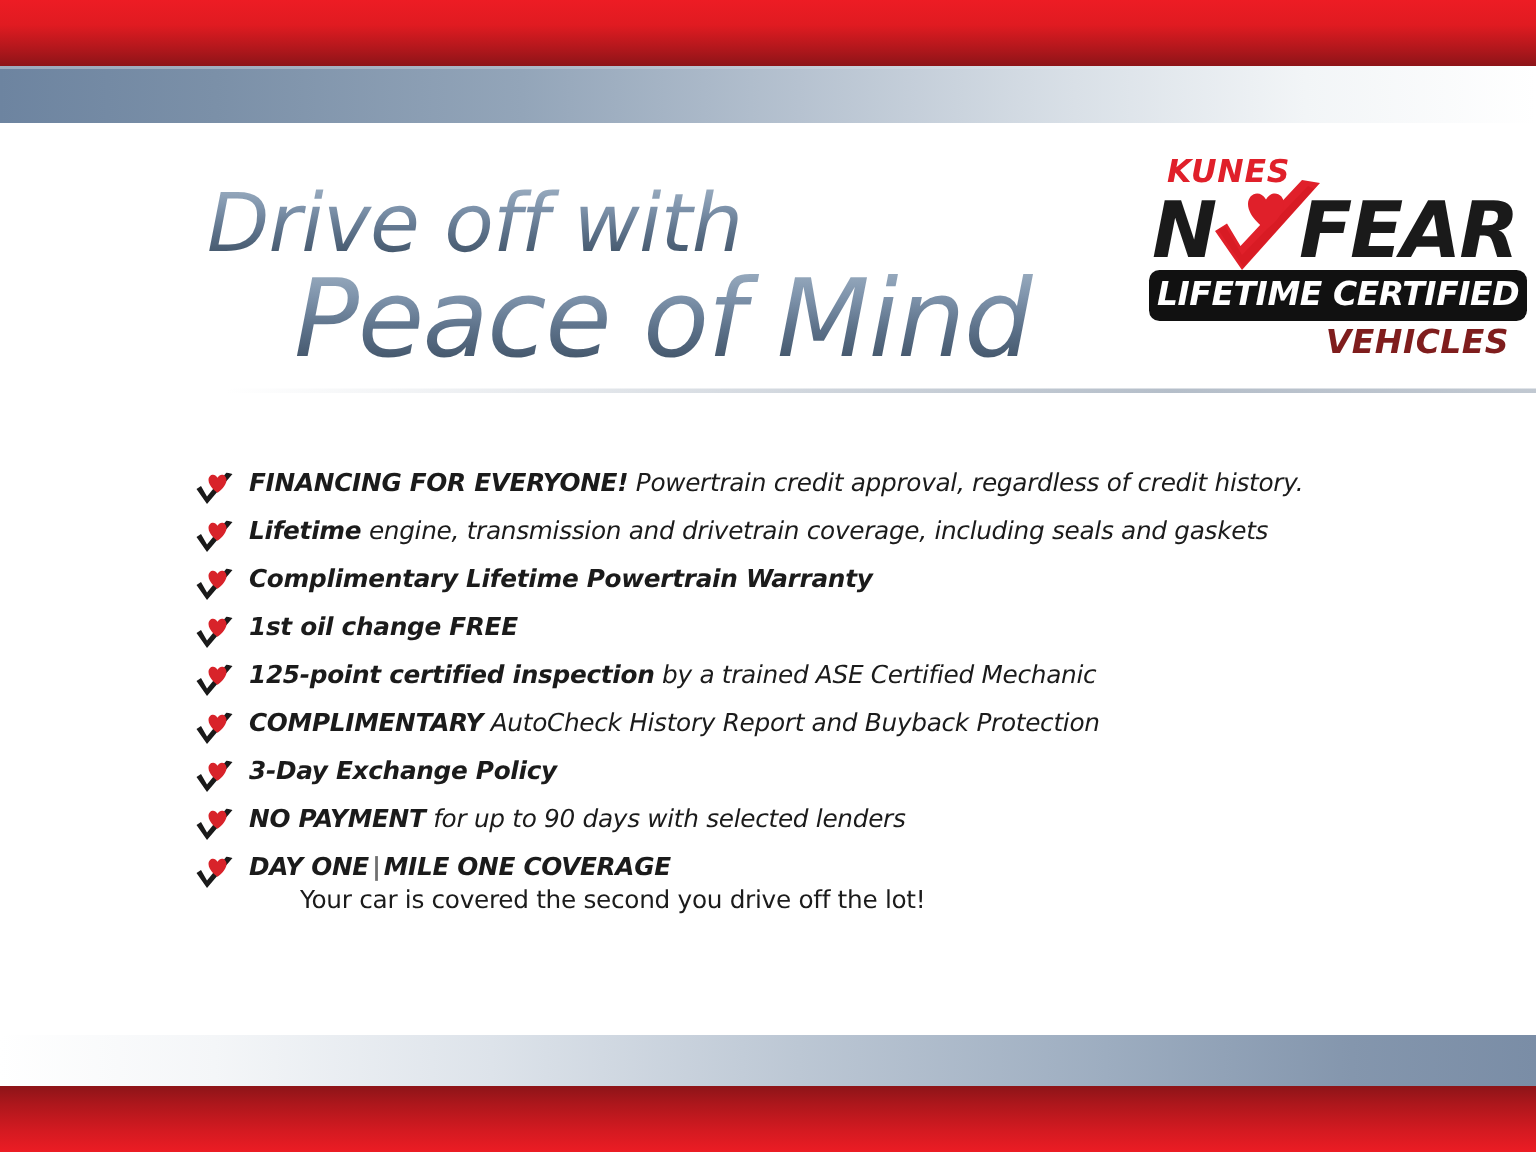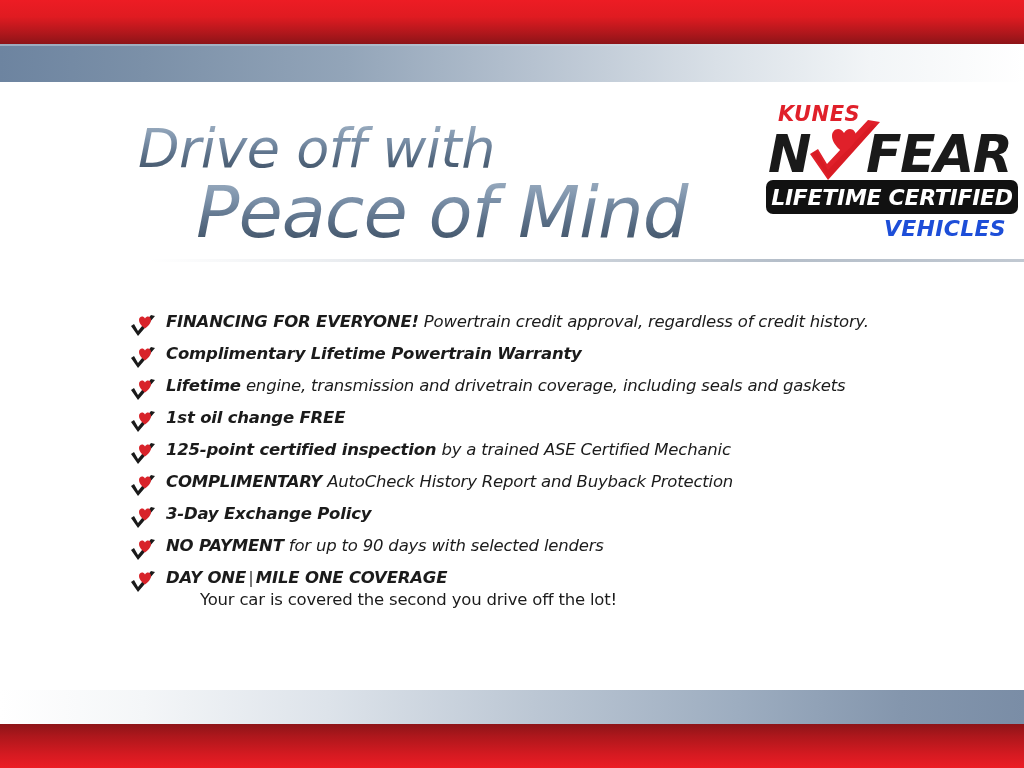--- a/index.html
+++ b/index.html
@@ -208,21 +208,21 @@
     letter-spacing: -0.3px;
   }
   .logo-vehicles {
     position: absolute;
     right: 4px;
     top: 114px;
     font-family: "DejaVu Sans", "Liberation Sans", sans-serif;
     font-size: 22px;
     font-weight: 700;
     font-style: italic;
-    color: #1d4ed8;
+    color: #7f1d1d;
     letter-spacing: 0.3px;
     line-height: 1;
     margin-left: 44px;
   }
 
   
   .benefits {
     position: absolute;
     left: 130px;
     top: 311px;
@@ -321,29 +321,29 @@
         <path d="M9 5 C9 1.5, 13 0, 15 3.5 C17 0, 21 1.5, 21 5 C21 9.5, 15 13.5, 15 13.5 C15 13.5, 9 9.5, 9 5 Z" fill="#d8232a"></path>
       </svg>
       <div class="benefit-text"><span class="benefit-strong">FINANCING FOR EVERYONE!</span><span class="benefit-rest"> Powertrain credit approval, regardless of credit history.</span></div>
     </div>
 
     <div class="benefit">
       <svg class="benefit-mark" viewBox="0 0 26 22">
         <path d="M1 11 L8 21 L25 1 L21 0 L8 16 L4 9 Z" fill="#1a1a1a"></path>
         <path d="M9 5 C9 1.5, 13 0, 15 3.5 C17 0, 21 1.5, 21 5 C21 9.5, 15 13.5, 15 13.5 C15 13.5, 9 9.5, 9 5 Z" fill="#d8232a"></path>
       </svg>
+      <div class="benefit-text"><span class="benefit-strong">Lifetime</span><span class="benefit-rest"> engine, transmission and drivetrain coverage, including seals and gaskets</span></div>
+    </div>
+
+    <div class="benefit">
+      <svg class="benefit-mark" viewBox="0 0 26 22">
+        <path d="M1 11 L8 21 L25 1 L21 0 L8 16 L4 9 Z" fill="#1a1a1a"></path>
+        <path d="M9 5 C9 1.5, 13 0, 15 3.5 C17 0, 21 1.5, 21 5 C21 9.5, 15 13.5, 15 13.5 C15 13.5, 9 9.5, 9 5 Z" fill="#d8232a"></path>
+      </svg>
       <div class="benefit-text"><span class="benefit-strong">Complimentary Lifetime Powertrain Warranty</span><span class="benefit-rest"></span></div>
-    </div>
-
-    <div class="benefit">
-      <svg class="benefit-mark" viewBox="0 0 26 22">
-        <path d="M1 11 L8 21 L25 1 L21 0 L8 16 L4 9 Z" fill="#1a1a1a"></path>
-        <path d="M9 5 C9 1.5, 13 0, 15 3.5 C17 0, 21 1.5, 21 5 C21 9.5, 15 13.5, 15 13.5 C15 13.5, 9 9.5, 9 5 Z" fill="#d8232a"></path>
-      </svg>
-      <div class="benefit-text"><span class="benefit-strong">Lifetime</span><span class="benefit-rest"> engine, transmission and drivetrain coverage, including seals and gaskets</span></div>
     </div>
 
     <div class="benefit">
       <svg class="benefit-mark" viewBox="0 0 26 22">
         <path d="M1 11 L8 21 L25 1 L21 0 L8 16 L4 9 Z" fill="#1a1a1a"></path>
         <path d="M9 5 C9 1.5, 13 0, 15 3.5 C17 0, 21 1.5, 21 5 C21 9.5, 15 13.5, 15 13.5 C15 13.5, 9 9.5, 9 5 Z" fill="#d8232a"></path>
       </svg>
       <div class="benefit-text"><span class="benefit-strong">1st oil change FREE</span><span class="benefit-rest"></span></div>
     </div>
 

